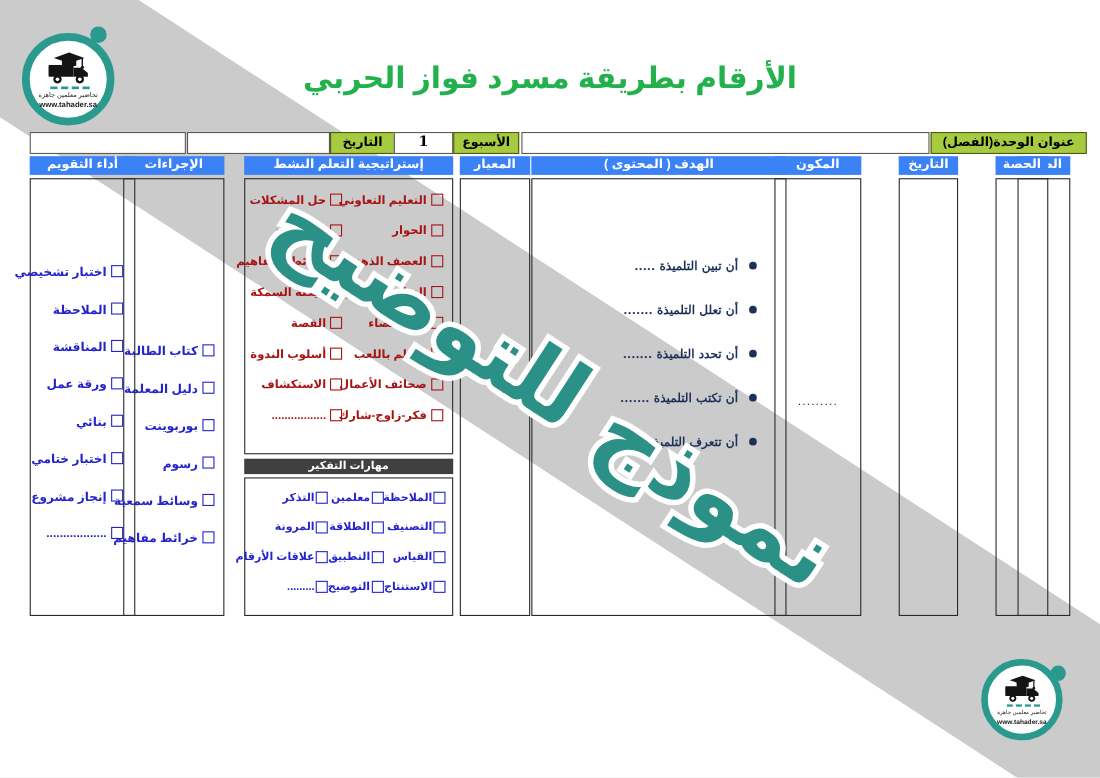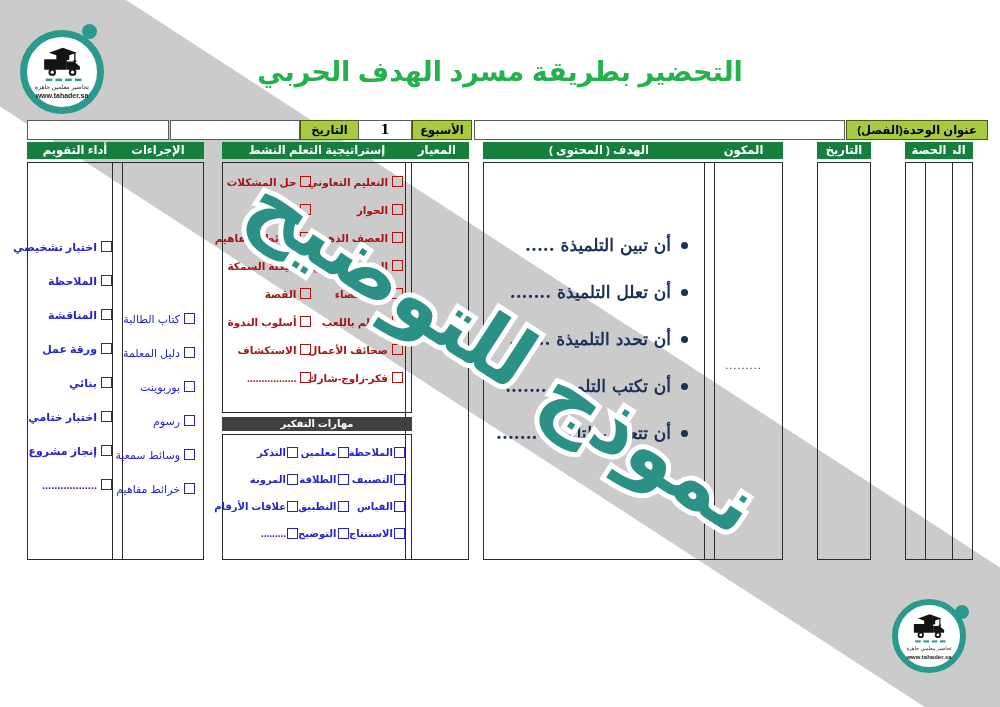--- a/index.html
+++ b/index.html
@@ -30,62 +30,62 @@
   .ibox.green{background:#a6cb41;border:1px solid #4e5b13;}
   .if1{left:27px;width:140px;}
   .if2{left:170px;width:128px;}
   .ig-date{left:300px;width:57px;}
   .if-week{left:358px;width:52px;font-family:"DejaVu Serif",serif;font-size:13px;}
   .ig-week{left:412px;width:58px;}
   .if-unit{left:474px;width:369px;}
   .ig-unit{left:846px;width:140px;}
   
   .c-taq{left:27px;width:96px}.c-ijr{left:112px;width:92px}.c-str{left:222px;width:190px}
-  .c-miy{left:405px;width:64px}.c-had{left:483px;width:232px}.c-muk{left:704px;width:79px}
+  .c-miy{left:418px;width:64px}.c-had{left:483px;width:232px}.c-muk{left:704px;width:79px}
   .c-tar{left:817px;width:54px}.c-his{left:905px;width:48px}.c-saf{left:925px;width:48px}
-  .th{position:absolute;top:142px;height:17px;line-height:17px;background:#15803d;color:#fff;
+  .th{position:absolute;top:142px;height:17px;line-height:17px;background:#3b82f6;color:#fff;
       font-size:11.5px;font-weight:bold;text-align:center;white-space:nowrap;}
   .tb{position:absolute;top:162px;height:398px;border:1px solid #2a2a2a;box-sizing:border-box;}
   
   .strat-main{position:absolute;top:162px;height:251px;border:1px solid #2a2a2a;box-sizing:border-box;}
   .strat-bar{position:absolute;top:417px;height:14px;line-height:14px;background:#404040;color:#fff;
              font-size:10px;font-weight:bold;text-align:center;}
   .strat-skills{position:absolute;top:434px;height:126px;border:1px solid #2a2a2a;box-sizing:border-box;}
   
   .ck-row{display:flex;align-items:flex-start;direction:rtl;white-space:nowrap;}
   .cb{width:9px;height:9px;border:1.3px solid currentColor;margin-left:4px;flex:0 0 auto;background:transparent;}
   .list{display:flex;flex-direction:column;direction:rtl;box-sizing:border-box;height:100%;}
   .list-taq{color:#2424cc;font-size:11px;font-weight:bold;padding:78px 10px 0 2px;gap:21px;}
-  .list-ijr{color:#2424cc;font-size:11px;font-weight:normal;padding:150px 8px 0 2px;gap:21px;}
+  .list-ijr{color:#2424cc;font-size:11px;font-weight:bold;padding:150px 8px 0 2px;gap:21px;}
   .grid-strat{display:grid;grid-template-columns:52% 48%;direction:rtl;row-gap:16px;
               padding:13px 8px 0 4px;box-sizing:border-box;color:#a81414;font-size:10.5px;font-weight:bold;}
   .grid-skl{display:grid;grid-template-columns:1fr 1fr 1.2fr;direction:rtl;row-gap:16px;
             padding:12px 6px 0 4px;box-sizing:border-box;color:#2424cc;font-size:10px;font-weight:bold;}
   .grid-skl .cb{margin-left:1px;}
   
-  .list-obj{color:#1c3158;font-size:17px;font-weight:bold;padding:72px 26px 0 6px;gap:27px;
+  .list-obj{color:#1c3158;font-size:11px;font-weight:bold;padding:72px 26px 0 6px;gap:27px;
             font-family:"DejaVu Serif","Liberation Serif",serif;}
   .obj-row{display:flex;align-items:center;direction:rtl;white-space:nowrap;}
   .obj-row::before{content:"";width:7px;height:7px;border-radius:50%;background:#1c3158;
                    margin-left:10px;flex:0 0 auto;}
   .muk-dots{padding-top:196px;text-align:center;font-size:11px;color:#333;letter-spacing:1px;}
   
   .truck-lg{width:52px;height:38px;}
   .truck-sm{width:44px;height:32px;}
 </style>
 </head>
 <body>
 
 <div class="page">
 
   <div class="band"></div>
 
   <div class="content">
 
-    <div class="title">التحضير بطريقة مسرد الهدف الحربي</div>
+    <div class="title">الأرقام بطريقة مسرد فواز الحربي</div>
 
     <div class="ibox white if1"></div>
     <div class="ibox white if2"></div>
     <div class="ibox green ig-date">التاريخ</div>
     <div class="ibox white if-week">1</div>
     <div class="ibox green ig-week">الأسبوع</div>
     <div class="ibox white if-unit"></div>
     <div class="ibox green ig-unit">عنوان الوحدة(الفصل)</div>
 
     <div class="th c-saf">الصف</div>

